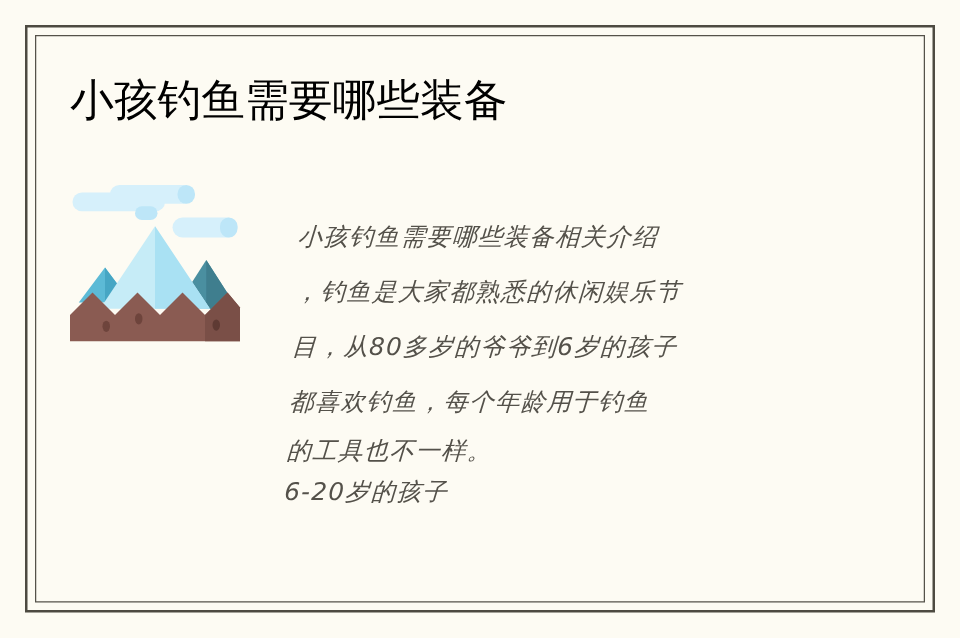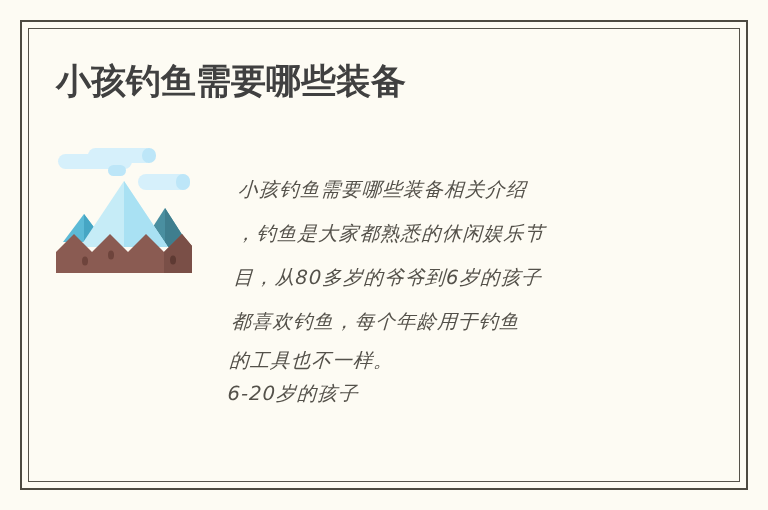--- a/index.html
+++ b/index.html
@@ -42,22 +42,22 @@
     border: 1px solid #55524a;
     box-sizing: border-box;
   }
 
   
   .title {
     position: absolute;
     left: 56px;
     top: 61px;
     font-size: 35px;
-    font-weight: 700;
-    color: #404040;
+    font-weight: 400;
+    color: #000000;
     letter-spacing: 0px;
     line-height: 1.15;
     white-space: nowrap;
   }
 
   
   .illustration {
     position: absolute;
     left: 52px;
     top: 148px;

